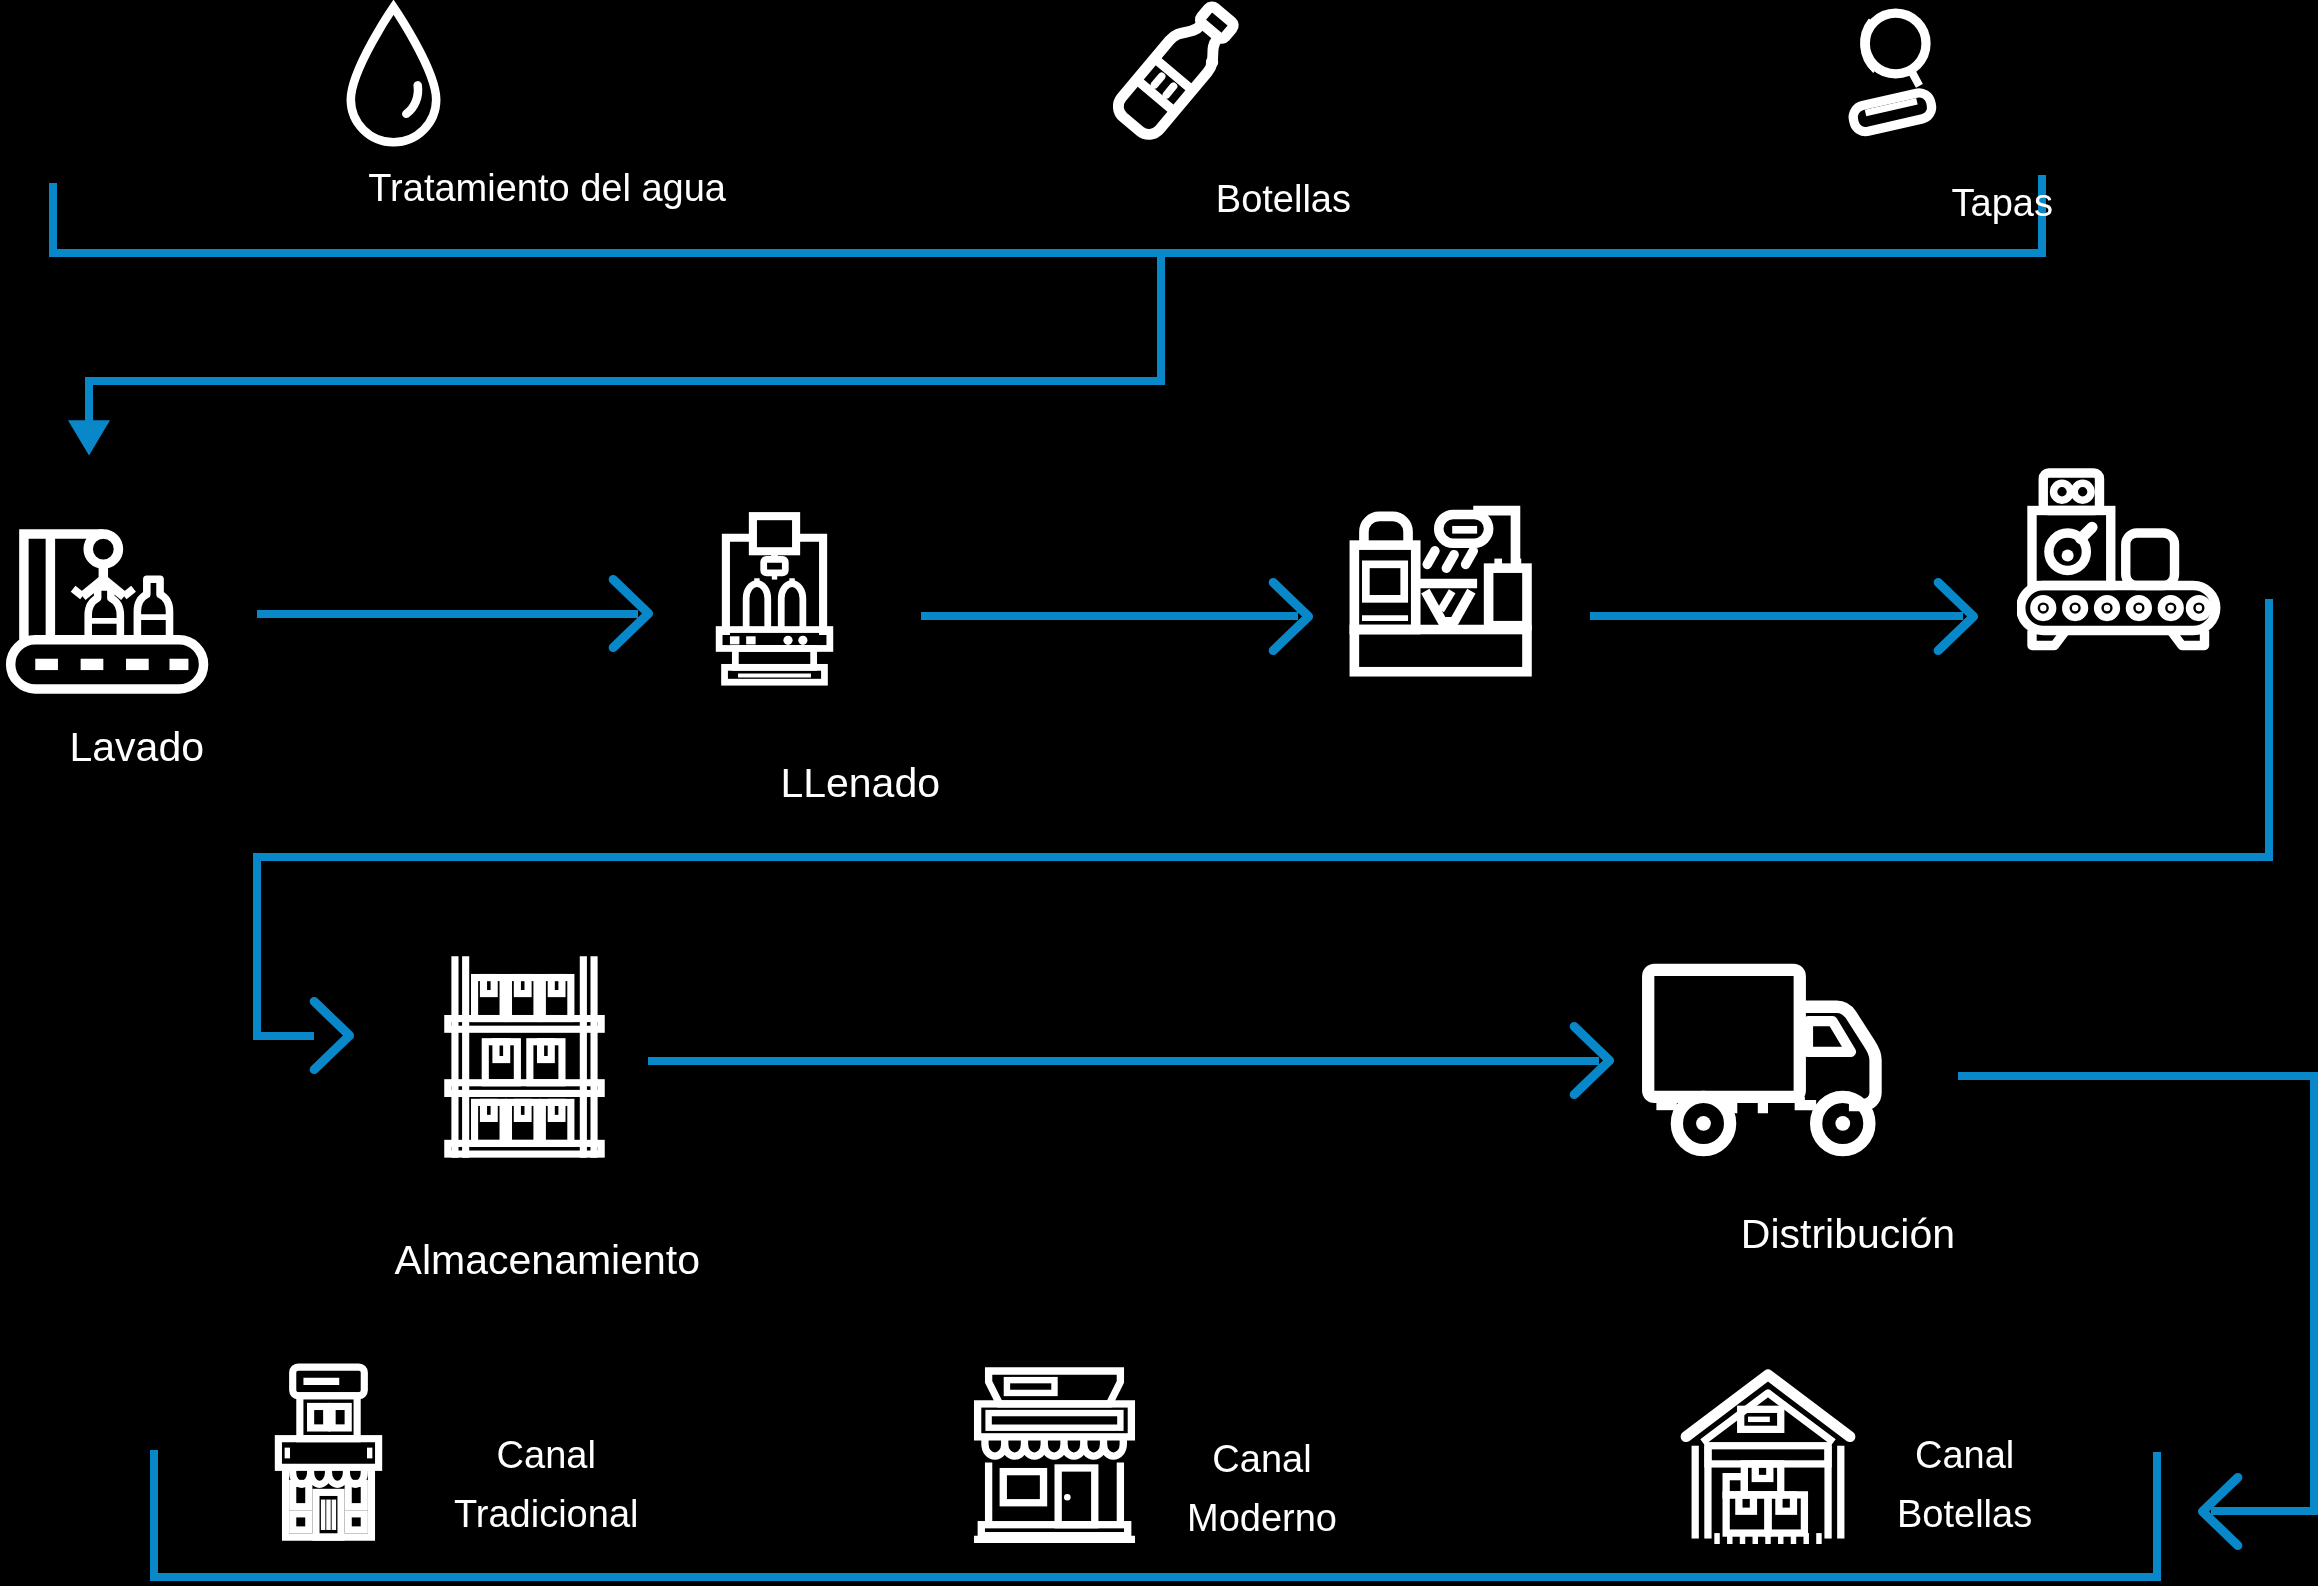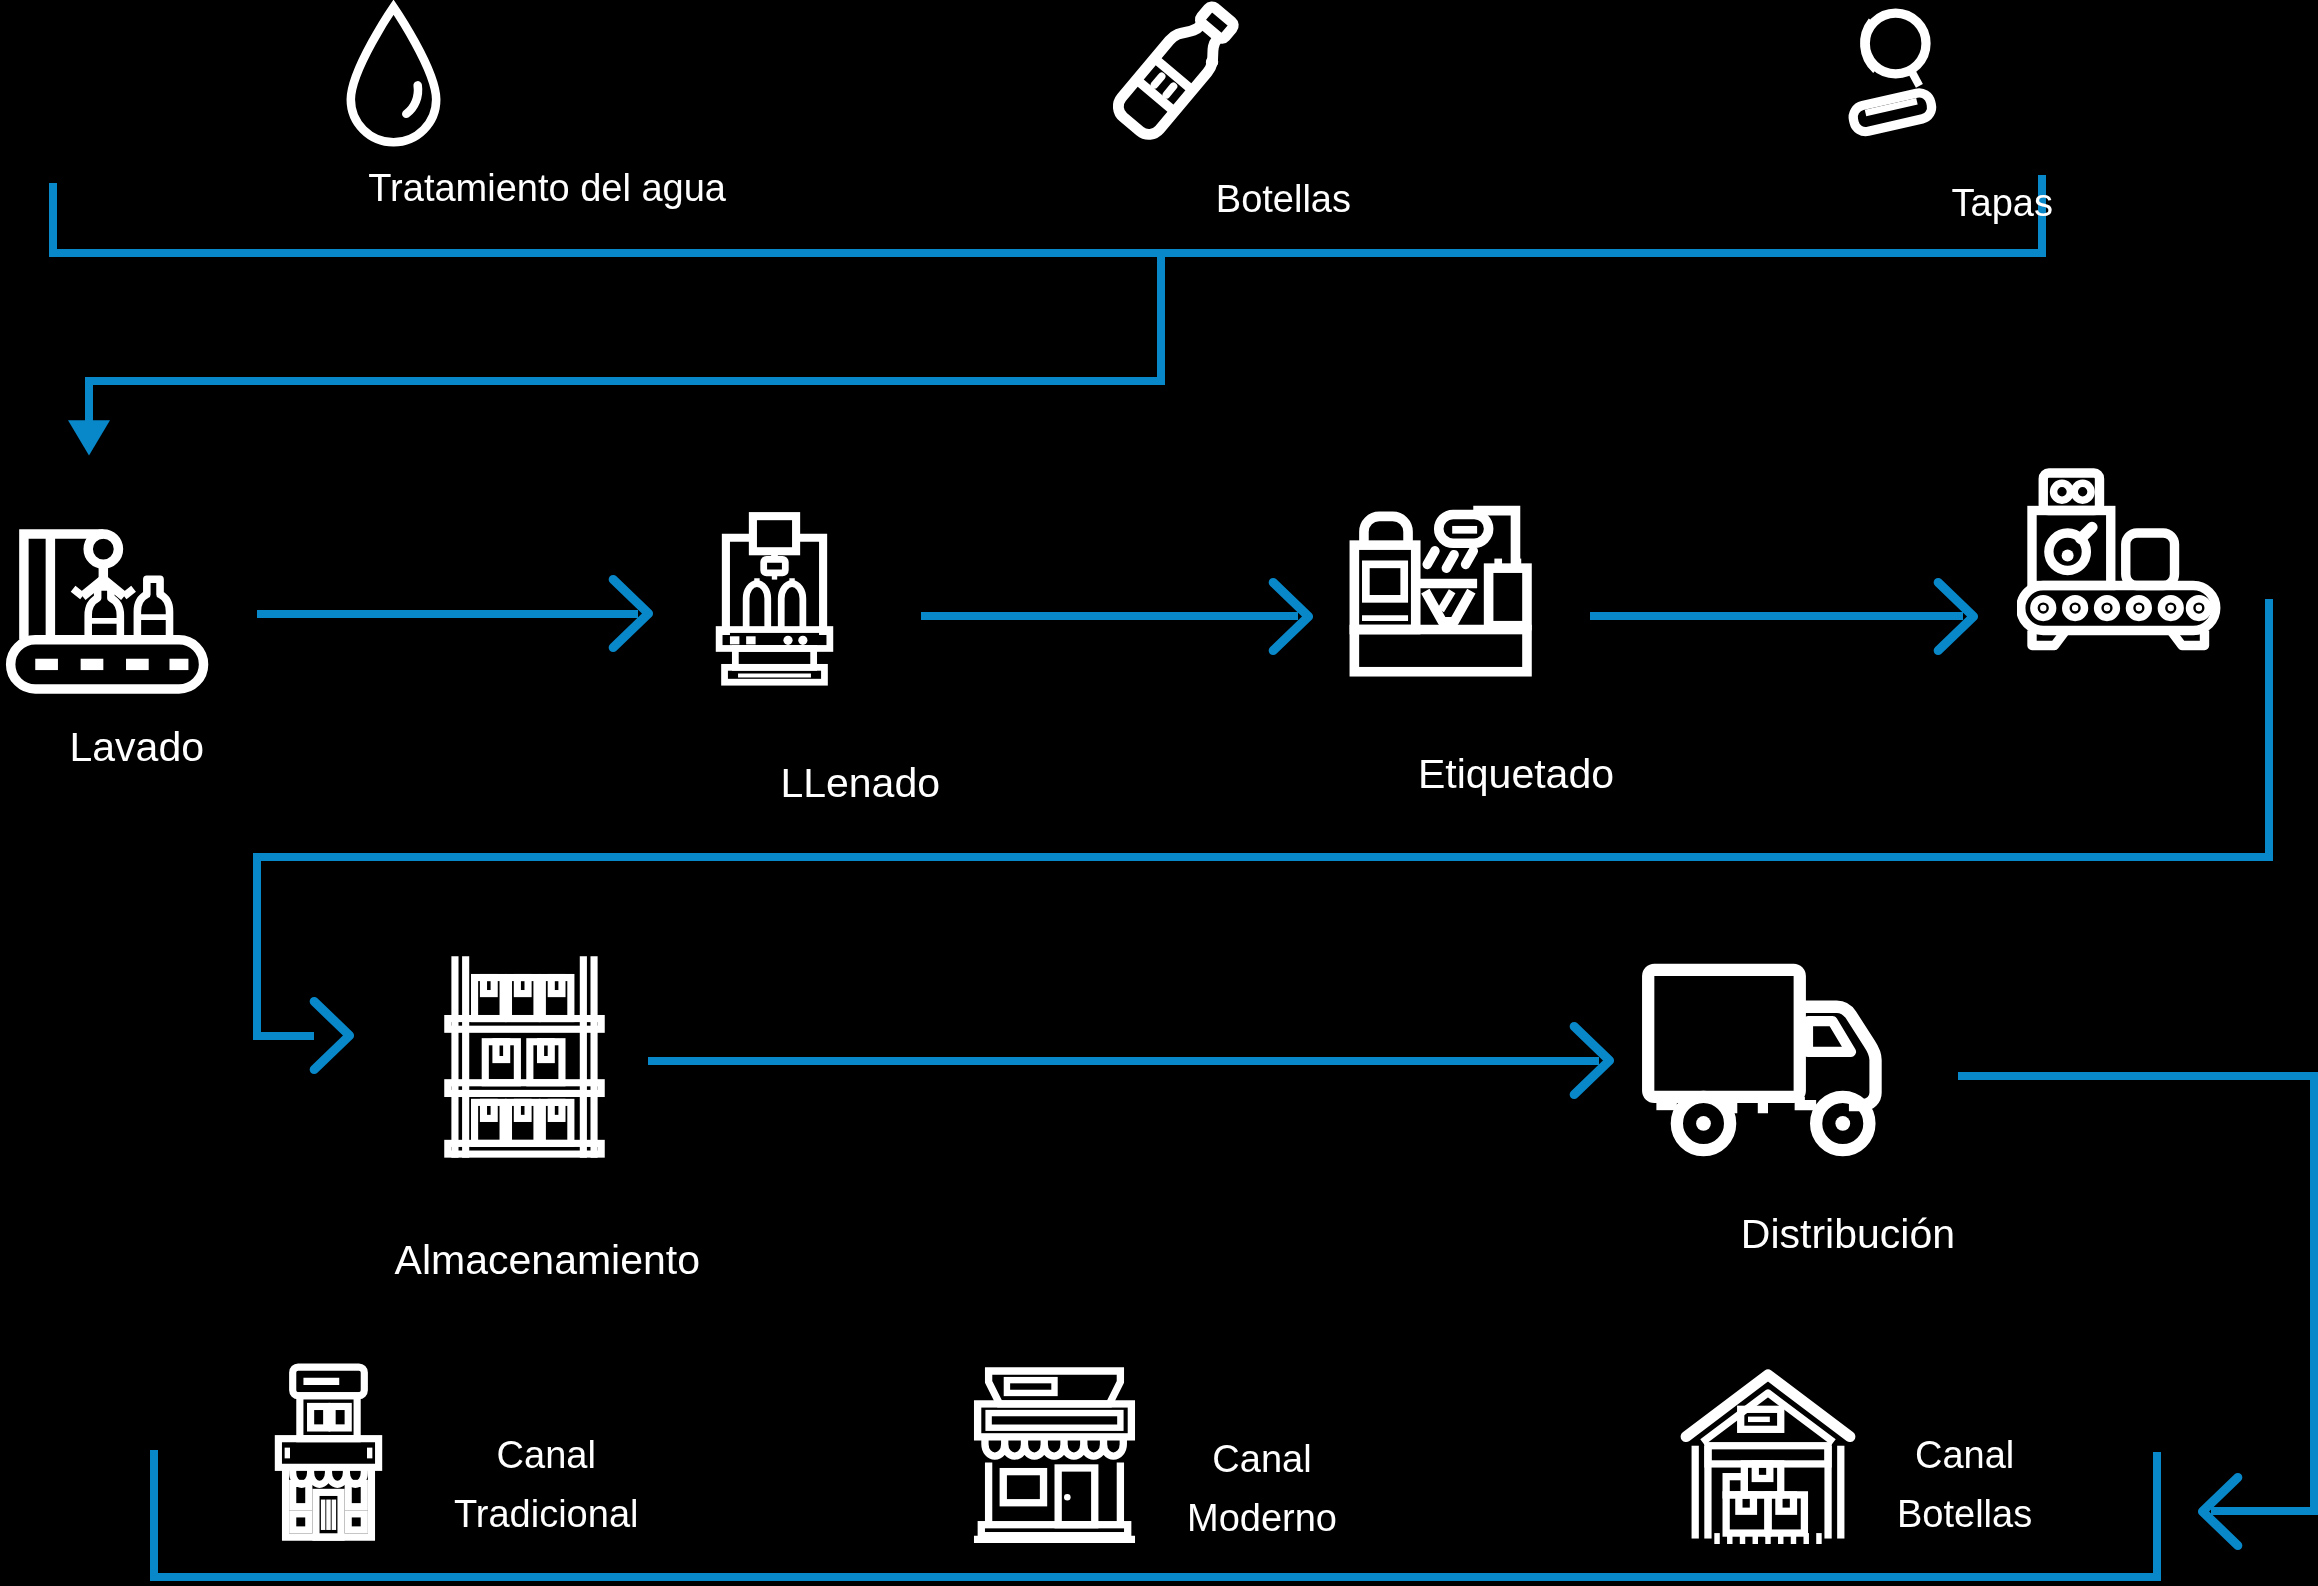--- a/index.html
+++ b/index.html
@@ -187,21 +187,20 @@
       <path d="M92 42 V12 H70" stroke="currentColor" stroke-width="5"></path>
       <rect x="52" y="14" width="26" height="15" rx="7.5" stroke="currentColor" stroke-width="5"></rect>
       <line x1="59" y1="22" x2="72" y2="22" stroke="currentColor" stroke-width="4"></line>
       <path d="M50 33 l-4 7 M60 35 l-4 7 M70 33 l-4 7" stroke="currentColor" stroke-width="5" stroke-linecap="round"></path>
       <rect x="78" y="42" width="20" height="30" stroke="currentColor" stroke-width="5"></rect>
       <line x1="83" y1="42" x2="83" y2="37" stroke="currentColor" stroke-width="4"></line>
       <line x1="93" y1="42" x2="93" y2="37" stroke="currentColor" stroke-width="4"></line>
       <rect x="8" y="74" width="90" height="22" stroke="currentColor" stroke-width="5"></rect>
     </svg>
   </div>
-  <div class="lbl lbl-lg" style="left:1284px; top:751px; width:330px;">Etiquetado</div>
 
   <div class="icon" style="left:2017px; top:456px; width:210px; height:214px;">
     <svg viewBox="0 0 112 100" fill="none">
       <rect x="14" y="2" width="30" height="20" rx="3" stroke="currentColor" stroke-width="5"></rect>
       <circle cx="24" cy="12" r="4.5" stroke="currentColor" stroke-width="4"></circle>
       <circle cx="35" cy="12" r="4.5" stroke="currentColor" stroke-width="4"></circle>
       <rect x="8" y="22" width="42" height="40" stroke="currentColor" stroke-width="5"></rect>
       <circle cx="27" cy="44" r="10" stroke="currentColor" stroke-width="5"></circle>
       <circle cx="27" cy="46" r="3.2" fill="currentColor"></circle>
       <line x1="34" y1="37" x2="40" y2="31" stroke="currentColor" stroke-width="6" stroke-linecap="round"></line>

